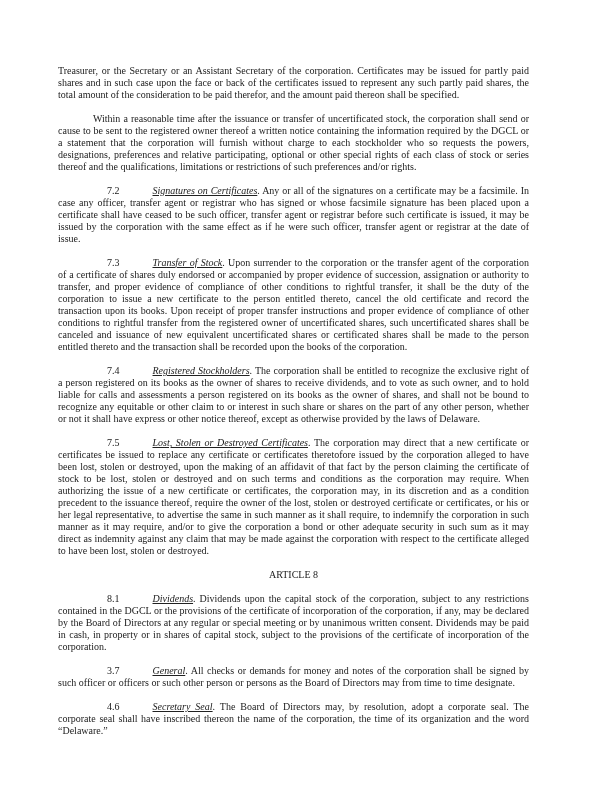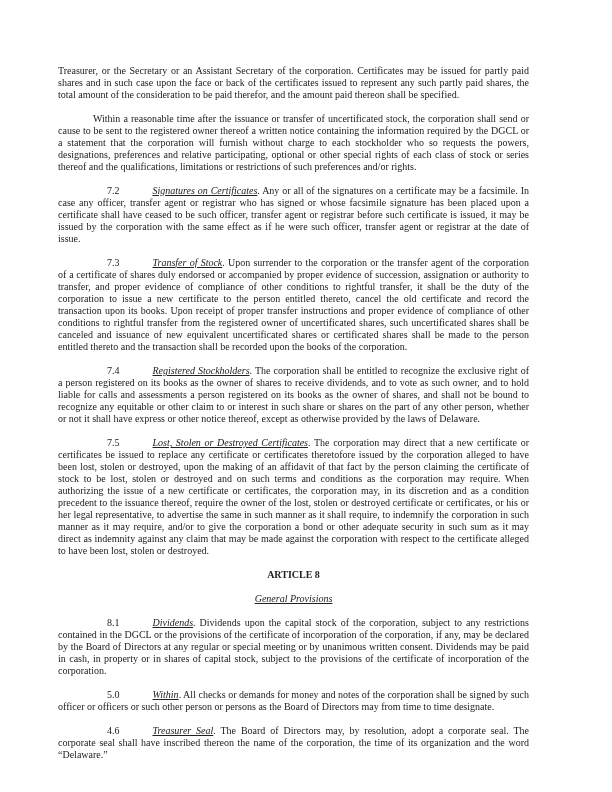--- a/index.html
+++ b/index.html
@@ -36,21 +36,21 @@
   }
   .hd {
     text-decoration: underline;
     font-style: italic;
   }
   .center {
     text-align: center;
     text-indent: 0;
   }
   .bold {
-    font-weight: bold;
+    font-weight: normal;
   }
   .article-title {
     margin: 8px 0 12px 0;
   }
   .article-subtitle {
     margin: 0 0 12px 0;
   }
   .pagenum {
     position: absolute;
     top: 708px;
@@ -73,23 +73,22 @@
   <p class="sec"><span>7.2</span><span class="tab"></span><span class="hd">Signatures on Certificates</span><span>. Any or all of the signatures on a certificate may be a facsimile. In case any officer, transfer agent or registrar who has signed or whose facsimile signature has been placed upon a certificate shall have ceased to be such officer, transfer agent or registrar before such certificate is issued, it may be issued by the corporation with the same effect as if he were such officer, transfer agent or registrar at the date of issue.</span></p>
 
   <p class="sec"><span>7.3</span><span class="tab"></span><span class="hd">Transfer of Stock</span><span>. Upon surrender to the corporation or the transfer agent of the corporation of a certificate of shares duly endorsed or accompanied by proper evidence of succession, assignation or authority to transfer, and proper evidence of compliance of other conditions to rightful transfer, it shall be the duty of the corporation to issue a new certificate to the person entitled thereto, cancel the old certificate and record the transaction upon its books. Upon receipt of proper transfer instructions and proper evidence of compliance of other conditions to rightful transfer from the registered owner of uncertificated shares, such uncertificated shares shall be canceled and issuance of new equivalent uncertificated shares or certificated shares shall be made to the person entitled thereto and the transaction shall be recorded upon the books of the corporation.</span></p>
 
   <p class="sec"><span>7.4</span><span class="tab"></span><span class="hd">Registered Stockholders</span><span>. The corporation shall be entitled to recognize the exclusive right of a person registered on its books as the owner of shares to receive dividends, and to vote as such owner, and to hold liable for calls and assessments a person registered on its books as the owner of shares, and shall not be bound to recognize any equitable or other claim to or interest in such share or shares on the part of any other person, whether or not it shall have express or other notice thereof, except as otherwise provided by the laws of Delaware.</span></p>
 
   <p class="sec"><span>7.5</span><span class="tab"></span><span class="hd">Lost, Stolen or Destroyed Certificates</span><span>. The corporation may direct that a new certificate or certificates be issued to replace any certificate or certificates theretofore issued by the corporation alleged to have been lost, stolen or destroyed, upon the making of an affidavit of that fact by the person claiming the certificate of stock to be lost, stolen or destroyed and on such terms and conditions as the corporation may require. When authorizing the issue of a new certificate or certificates, the corporation may, in its discretion and as a condition precedent to the issuance thereof, require the owner of the lost, stolen or destroyed certificate or certificates, or his or her legal representative, to advertise the same in such manner as it shall require, to indemnify the corporation in such manner as it may require, and/or to give the corporation a bond or other adequate security in such sum as it may direct as indemnity against any claim that may be made against the corporation with respect to the certificate alleged to have been lost, stolen or destroyed.</span></p>
 
   <p class="center bold article-title">ARTICLE 8</p>
 
-  <p class="center hd article-subtitle">General Provisions</p>
 
   <p class="sec"><span>8.1</span><span class="tab"></span><span class="hd">Dividends</span><span>. Dividends upon the capital stock of the corporation, subject to any restrictions contained in the DGCL or the provisions of the certificate of incorporation of the corporation, if any, may be declared by the Board of Directors at any regular or special meeting or by unanimous written consent. Dividends may be paid in cash, in property or in shares of capital stock, subject to the provisions of the certificate of incorporation of the corporation.</span></p>
 
-  <p class="sec"><span>5.0</span><span class="tab"></span><span class="hd">Within</span><span>. All checks or demands for money and notes of the corporation shall be signed by such officer or officers or such other person or persons as the Board of Directors may from time to time designate.</span></p>
+  <p class="sec"><span>3.7</span><span class="tab"></span><span class="hd">General</span><span>. All checks or demands for money and notes of the corporation shall be signed by such officer or officers or such other person or persons as the Board of Directors may from time to time designate.</span></p>
 
-  <p class="sec"><span>4.6</span><span class="tab"></span><span class="hd">Treasurer Seal</span><span>. The Board of Directors may, by resolution, adopt a corporate seal. The corporate seal shall have inscribed thereon the name of the corporation, the time of its organization and the word “Delaware.”</span></p>
+  <p class="sec"><span>4.6</span><span class="tab"></span><span class="hd">Secretary Seal</span><span>. The Board of Directors may, by resolution, adopt a corporate seal. The corporate seal shall have inscribed thereon the name of the corporation, the time of its organization and the word “Delaware.”</span></p>
 
   <div class="pagenum">15</div>
 
 </div>
 
 </body></html>

